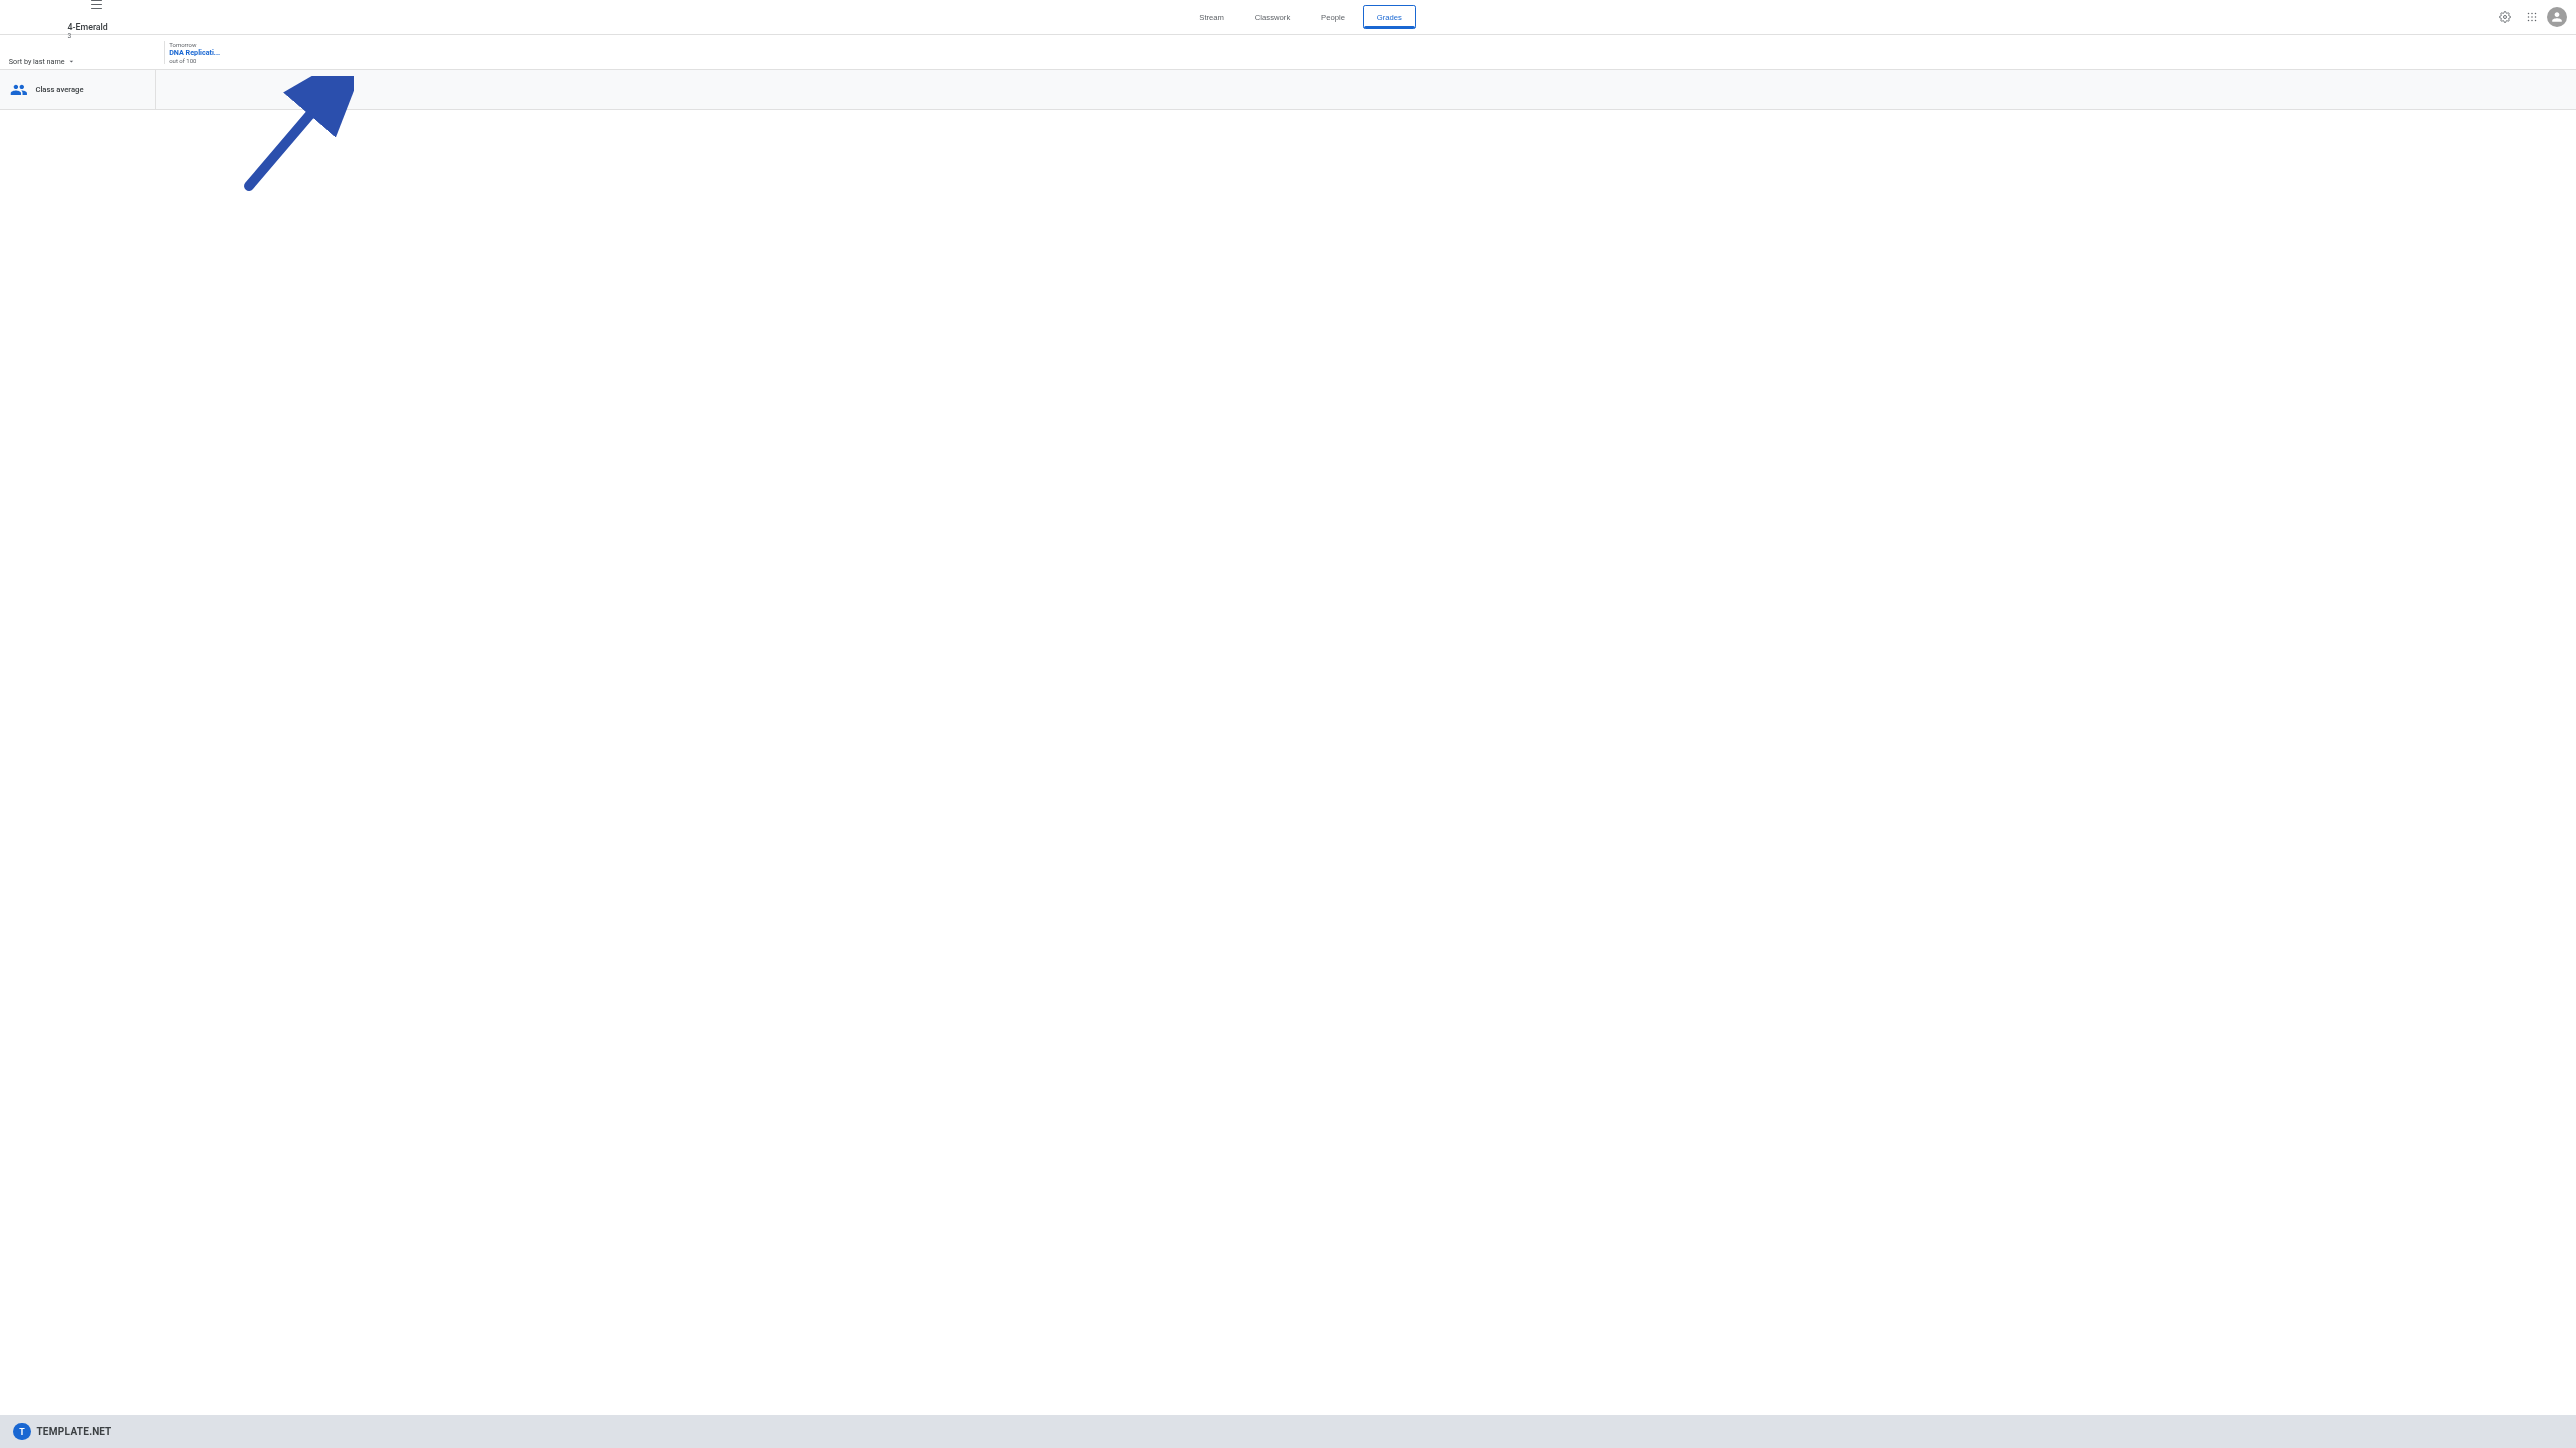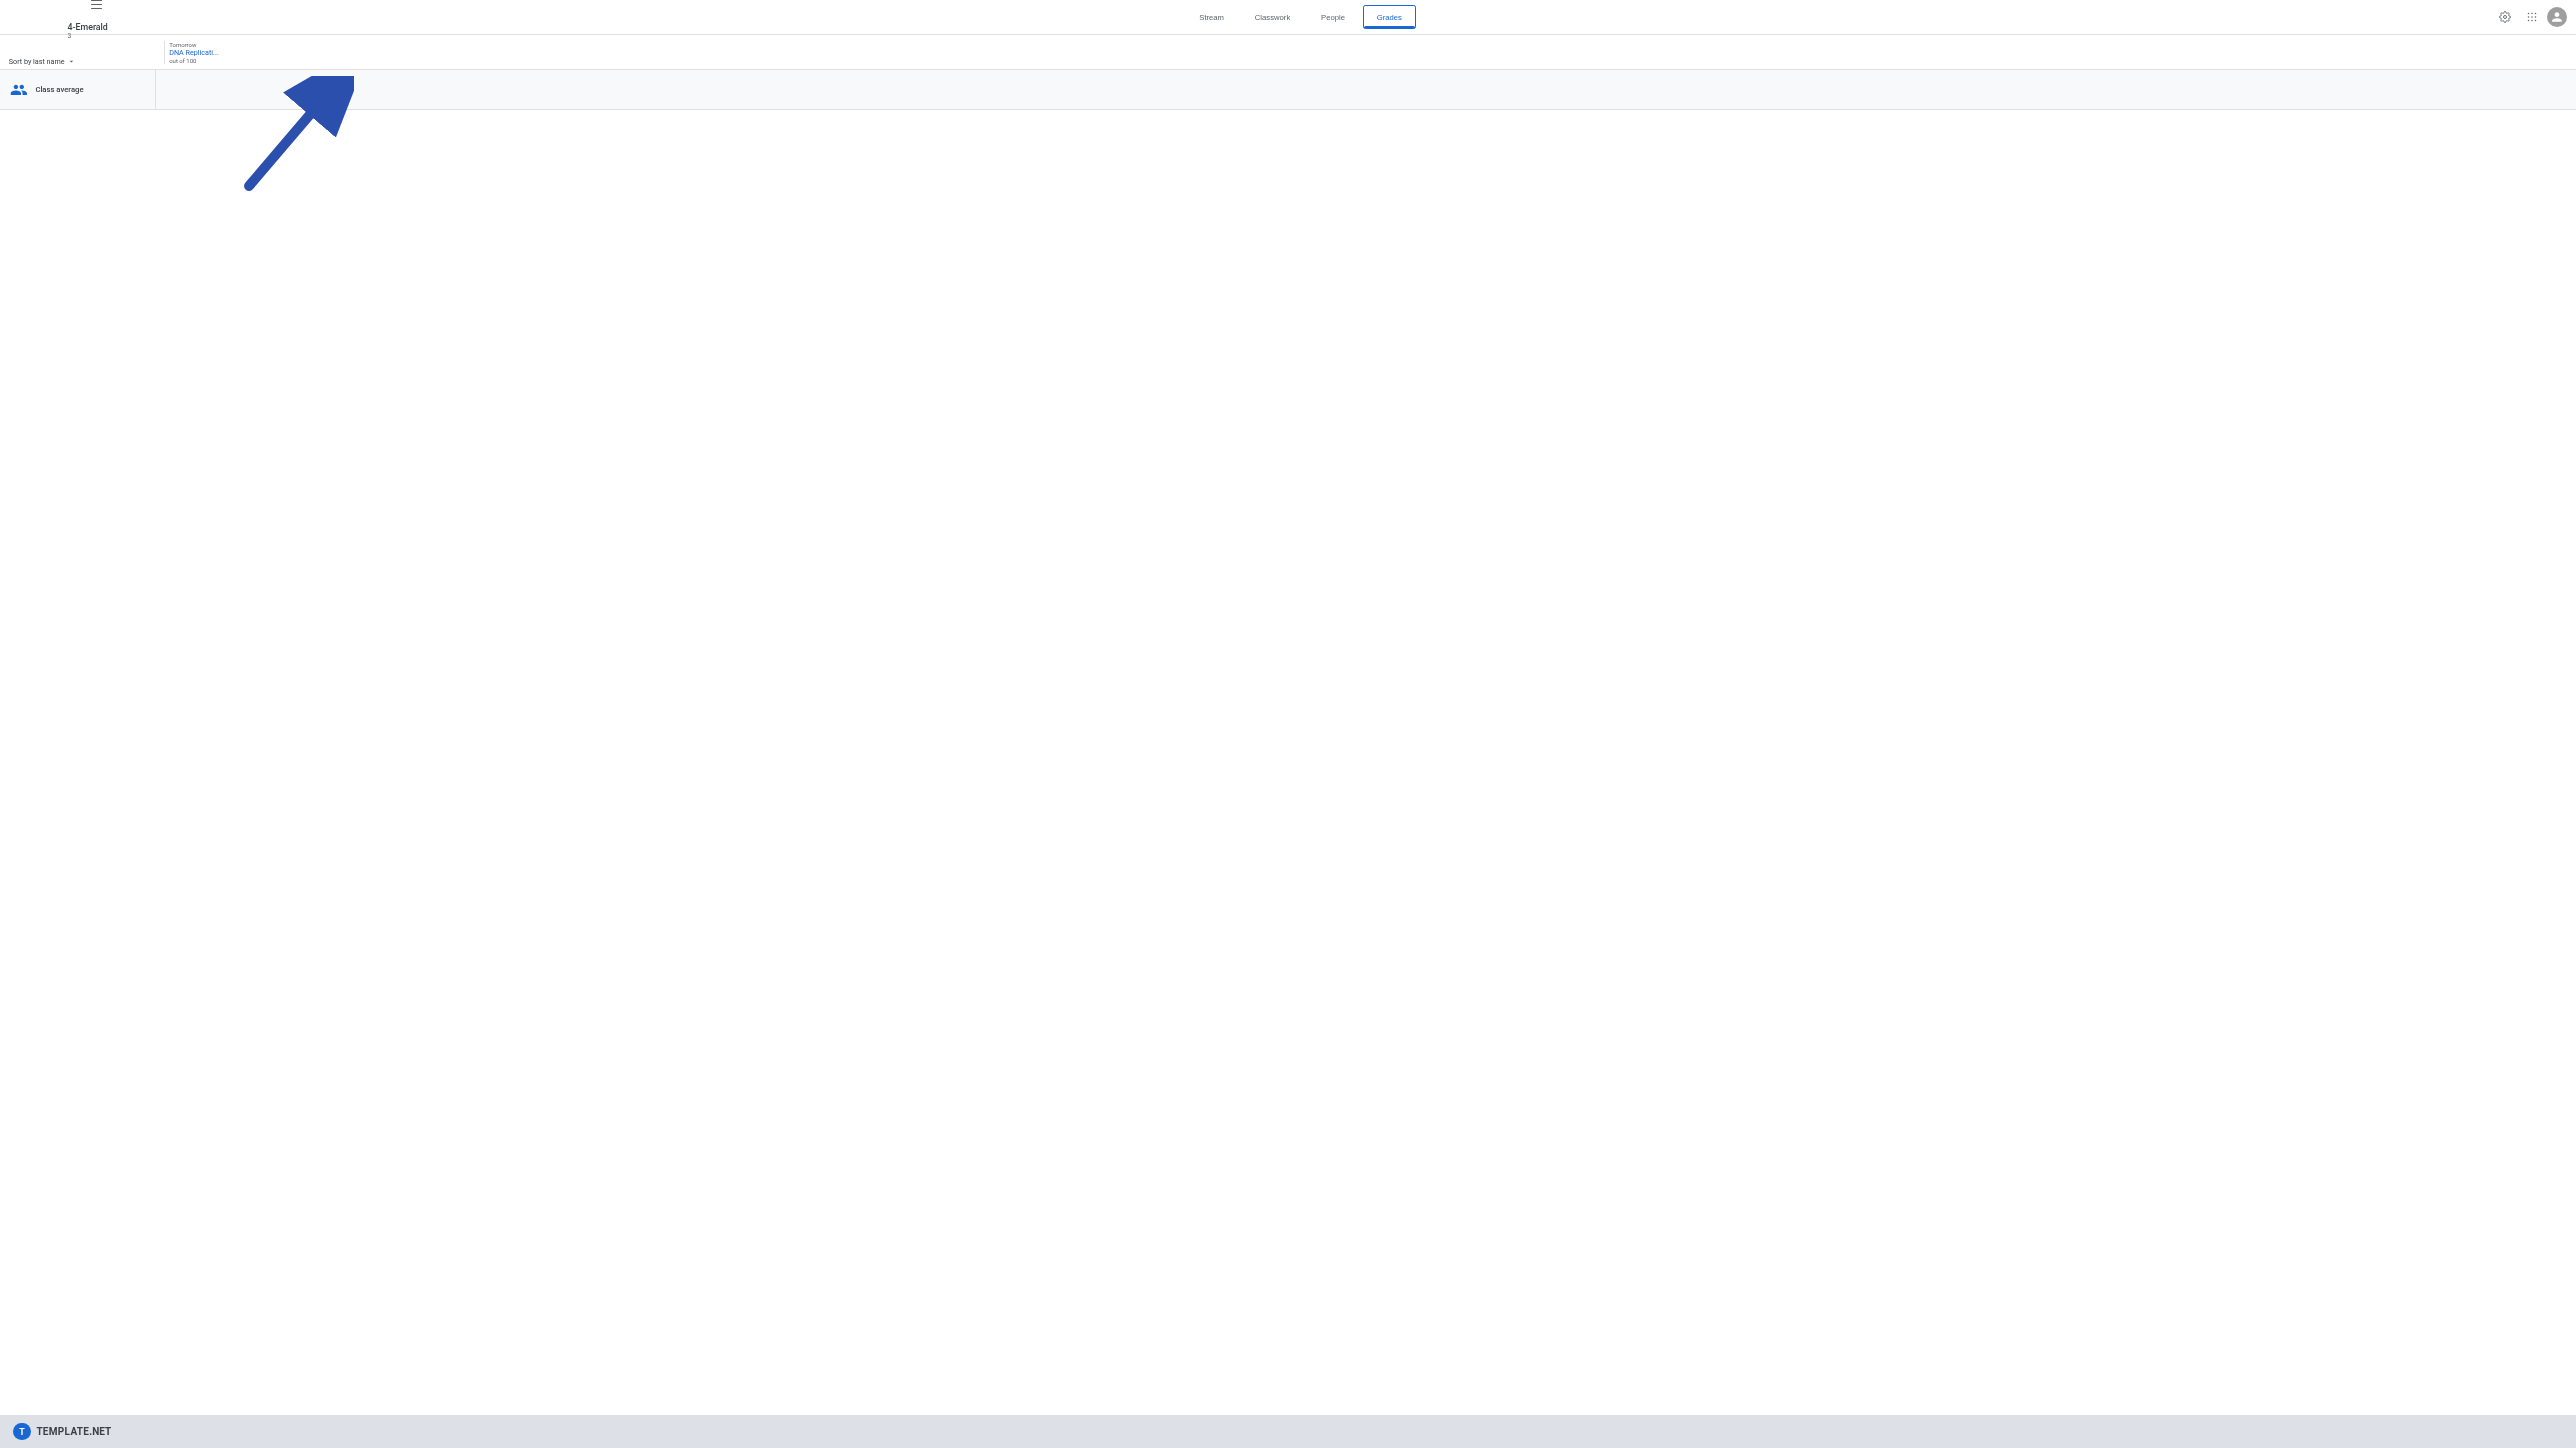--- a/index.html
+++ b/index.html
@@ -194,21 +194,21 @@
     }
 
     .assignment-due {
       font-size: 6px;
       color: #5f6368;
     }
 
     .assignment-title {
       font-size: 7.2px;
       color: #1967d2;
-      font-weight: 400;
+      font-weight: 700;
       overflow: hidden;
       text-overflow: ellipsis;
       white-space: nowrap;
       max-width: 61px;
     }
 
     .assignment-points {
       font-size: 6px;
       color: #5f6368;
     }

